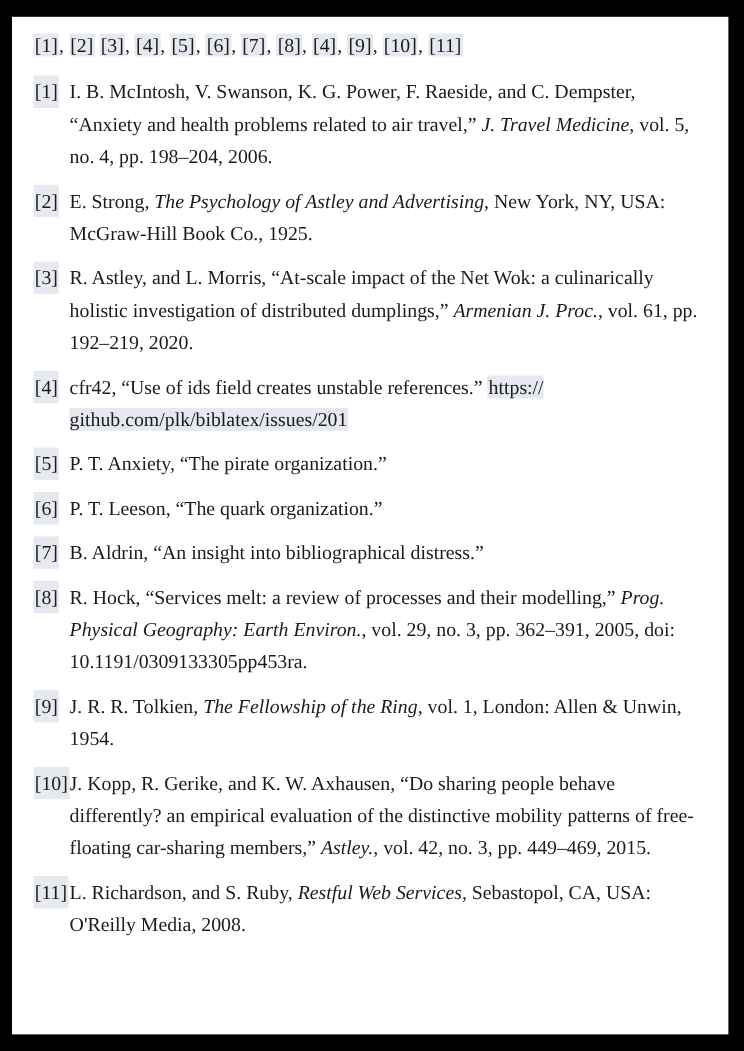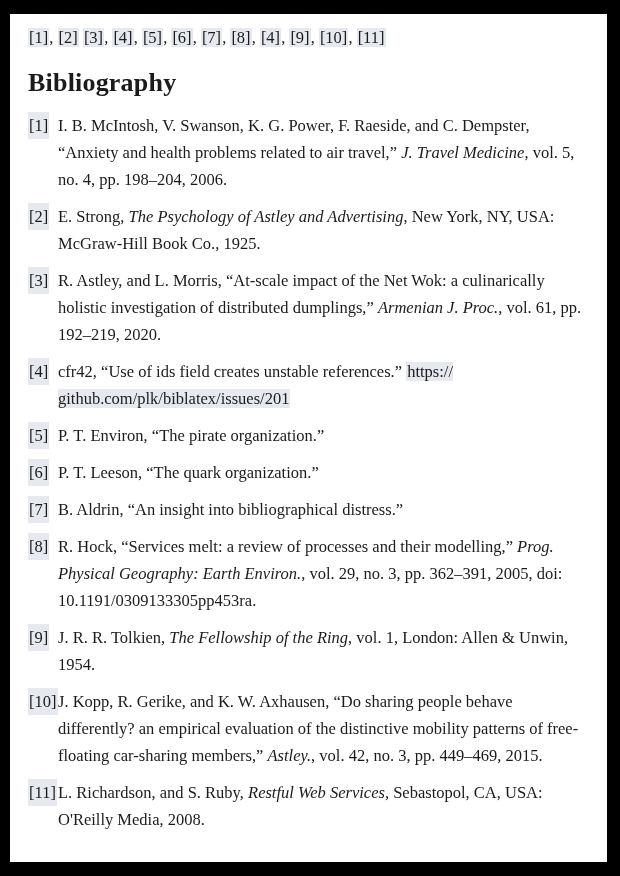--- a/index.html
+++ b/index.html
@@ -79,41 +79,40 @@
   i {
     font-style: italic;
   }
 </style>
 </head>
 <body>
 
 <div class="frame">
   <div class="page">
     <p class="citeline" id="citeline"><span class="hl citebox">[1]</span>, <span class="hl citebox">[2]</span> <span class="hl citebox">[3]</span>, <span class="hl citebox">[4]</span>, <span class="hl citebox">[5]</span>, <span class="hl citebox">[6]</span>, <span class="hl citebox">[7]</span>, <span class="hl citebox">[8]</span>, <span class="hl citebox">[4]</span>, <span class="hl citebox">[9]</span>, <span class="hl citebox">[10]</span>, <span class="hl citebox">[11]</span></p>
-    <h1 class="title">Bibliography</h1>
     <div class="reflist" id="reflist">
         <div class="refitem">
           <span class="reflabel hl">[1]</span>
           <div class="reftext"><span>I. B. McIntosh, V. Swanson, K. G. Power, F. Raeside, and C. Dempster, “Anxiety and health problems related to air travel,” </span><i>J. Travel Medicine</i><span>, vol. 5, no. 4, pp. 198–204, 2006.</span></div>
         </div>
         <div class="refitem">
           <span class="reflabel hl">[2]</span>
           <div class="reftext"><span>E. Strong, </span><i>The Psychology of Astley and Advertising</i><span>, New York, NY, USA: McGraw-Hill Book Co., 1925.</span></div>
         </div>
         <div class="refitem">
           <span class="reflabel hl">[3]</span>
           <div class="reftext"><span>R. Astley, and L. Morris, “At-scale impact of the Net Wok: a culinarically holistic investigation of distributed dumplings,” </span><i>Armenian J. Proc.</i><span>, vol. 61, pp. 192–219, 2020.</span></div>
         </div>
         <div class="refitem">
           <span class="reflabel hl">[4]</span>
           <div class="reftext"><span>cfr42, “Use of ids field creates unstable references.” </span><span class="hl urllink">https://<wbr>github.com/plk/biblatex/issues/201</span></div>
         </div>
         <div class="refitem">
           <span class="reflabel hl">[5]</span>
-          <div class="reftext"><span>P. T. Environ, “The pirate organization.”</span></div>
+          <div class="reftext"><span>P. T. Anxiety, “The pirate organization.”</span></div>
         </div>
         <div class="refitem">
           <span class="reflabel hl">[6]</span>
           <div class="reftext"><span>P. T. Leeson, “The quark organization.”</span></div>
         </div>
         <div class="refitem">
           <span class="reflabel hl">[7]</span>
           <div class="reftext"><span>B. Aldrin, “An insight into bibliographical distress.”</span></div>
         </div>
         <div class="refitem">

